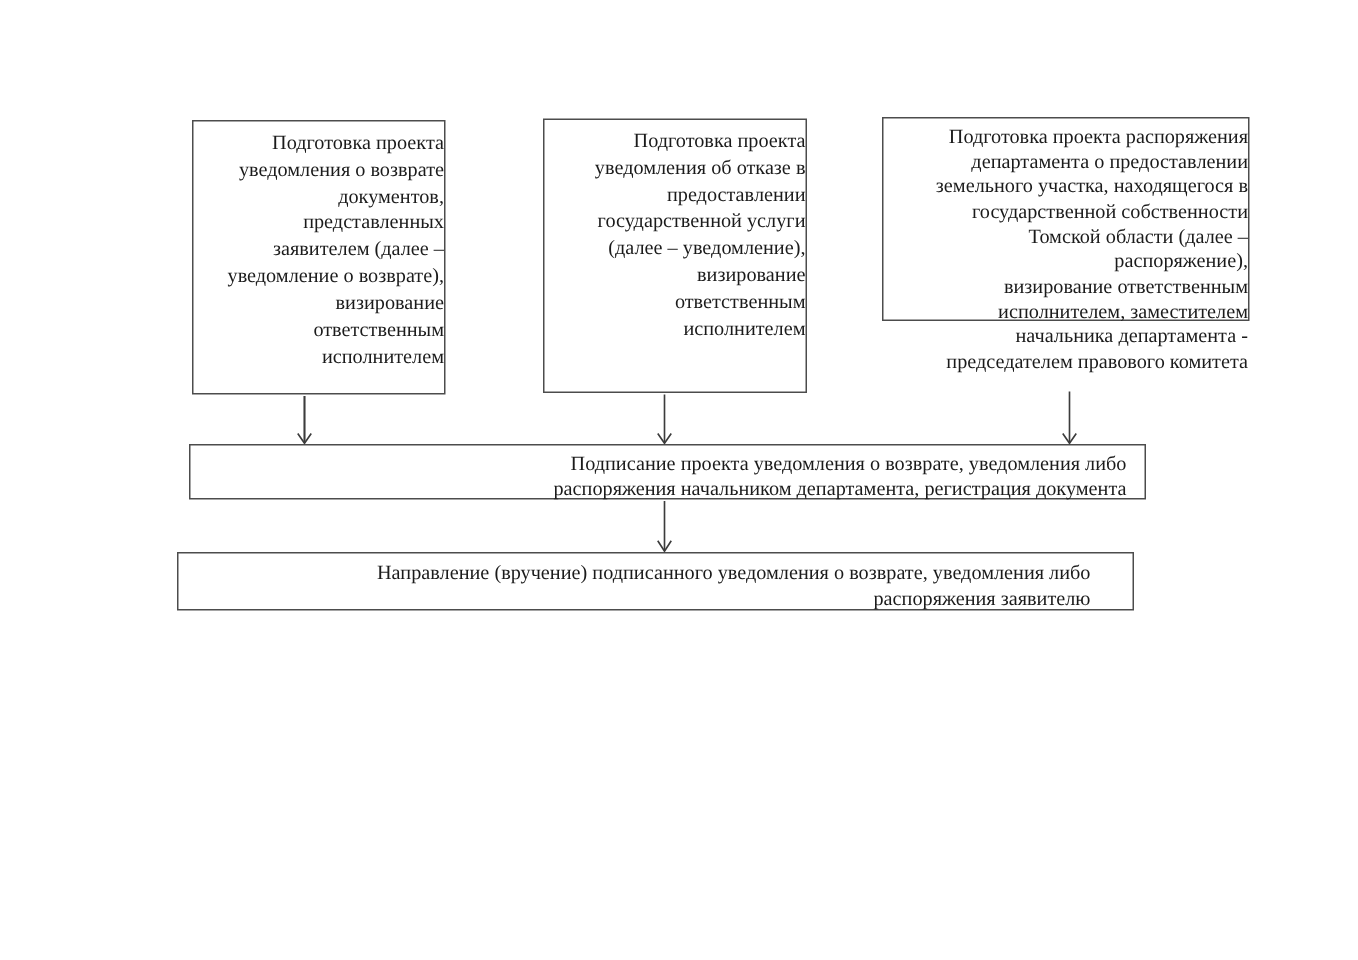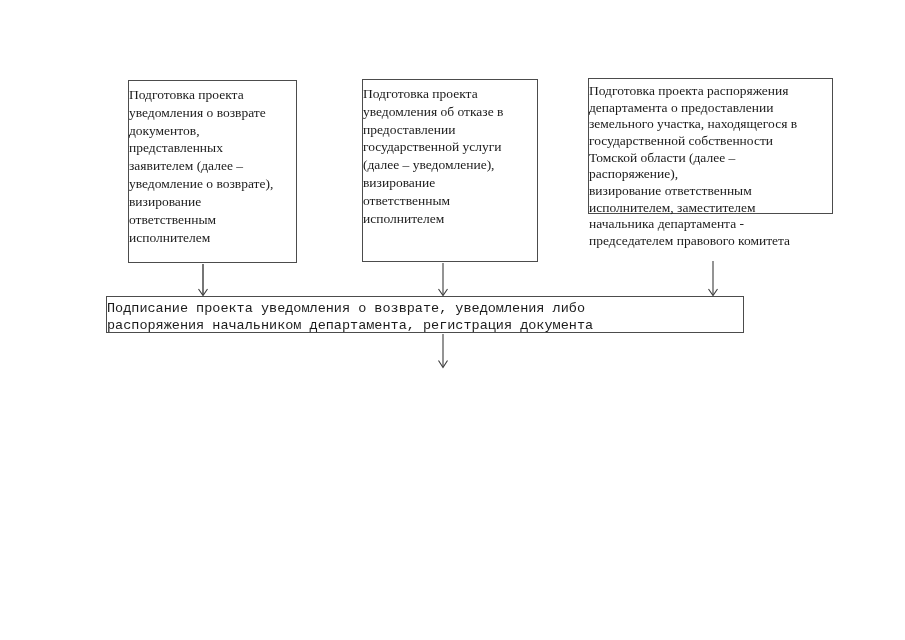--- a/index.html
+++ b/index.html
@@ -22,32 +22,32 @@
     position:absolute;
     left:0;right:0;top:34px;
     text-align:center;
     font-size:13.5px;
     color:var(--text);
   }
   .box{
     position:absolute;
     border:1px solid var(--border);
     background:var(--background);
-    text-align:left;
+    text-align:right;
     font-size:13.5px;
     color:var(--text);
   }
   .box .box-text{
     display:block;
     white-space:pre-line;
   }
   .b1{left:128px;top:80px;width:169px;height:183px;padding-top:5px;line-height:1.32;}
   .b2{left:362px;top:79px;width:176px;height:183px;padding-top:5px;line-height:1.32;}
   .b3{left:588px;top:78px;width:245px;height:136px;padding-top:4px;line-height:1.235;}
-  .wb1{left:106px;top:296px;width:638px;height:37px;padding-top:3px;padding-right:12px;line-height:1.26;font-family:Liberation Mono, monospace;}
+  .wb1{left:126px;top:296px;width:638px;height:37px;padding-top:3px;padding-right:12px;line-height:1.26;}
   .wb2{left:118px;top:368px;width:638px;height:39px;padding-top:4px;padding-right:28px;line-height:1.26;}
   .overlay{
     position:absolute;left:0;top:0;width:905px;height:640px;
     pointer-events:none;
   }
   .overlay line,.overlay path{
     stroke:var(--arrow);
     stroke-width:1.1;
     fill:none;
   }
@@ -92,20 +92,24 @@
 исполнителем, заместителем
 начальника департамента -
 председателем правового комитета</span>
   </div>
 
   <div class="box wb1">
     <span class="box-text">Подписание проекта уведомления о возврате, уведомления либо
 распоряжения начальником департамента, регистрация документа</span>
   </div>
 
+  <div class="box wb2">
+    <span class="box-text">Направление (вручение) подписанного уведомления о возврате, уведомления либо
+распоряжения заявителю</span>
+  </div>
 
   <svg class="overlay" width="905" height="640" viewBox="0 0 905 640">
     <g>
       <line x1="203" y1="264" x2="203" y2="295" style="stroke-width:1.4"></line>
       <path d="M198.5,289 L203,295.5 L207.5,289"></path>
     </g>
     <g>
       <line x1="443" y1="263" x2="443" y2="295"></line>
       <path d="M438.5,289 L443,295.5 L447.5,289"></path>
     </g>

